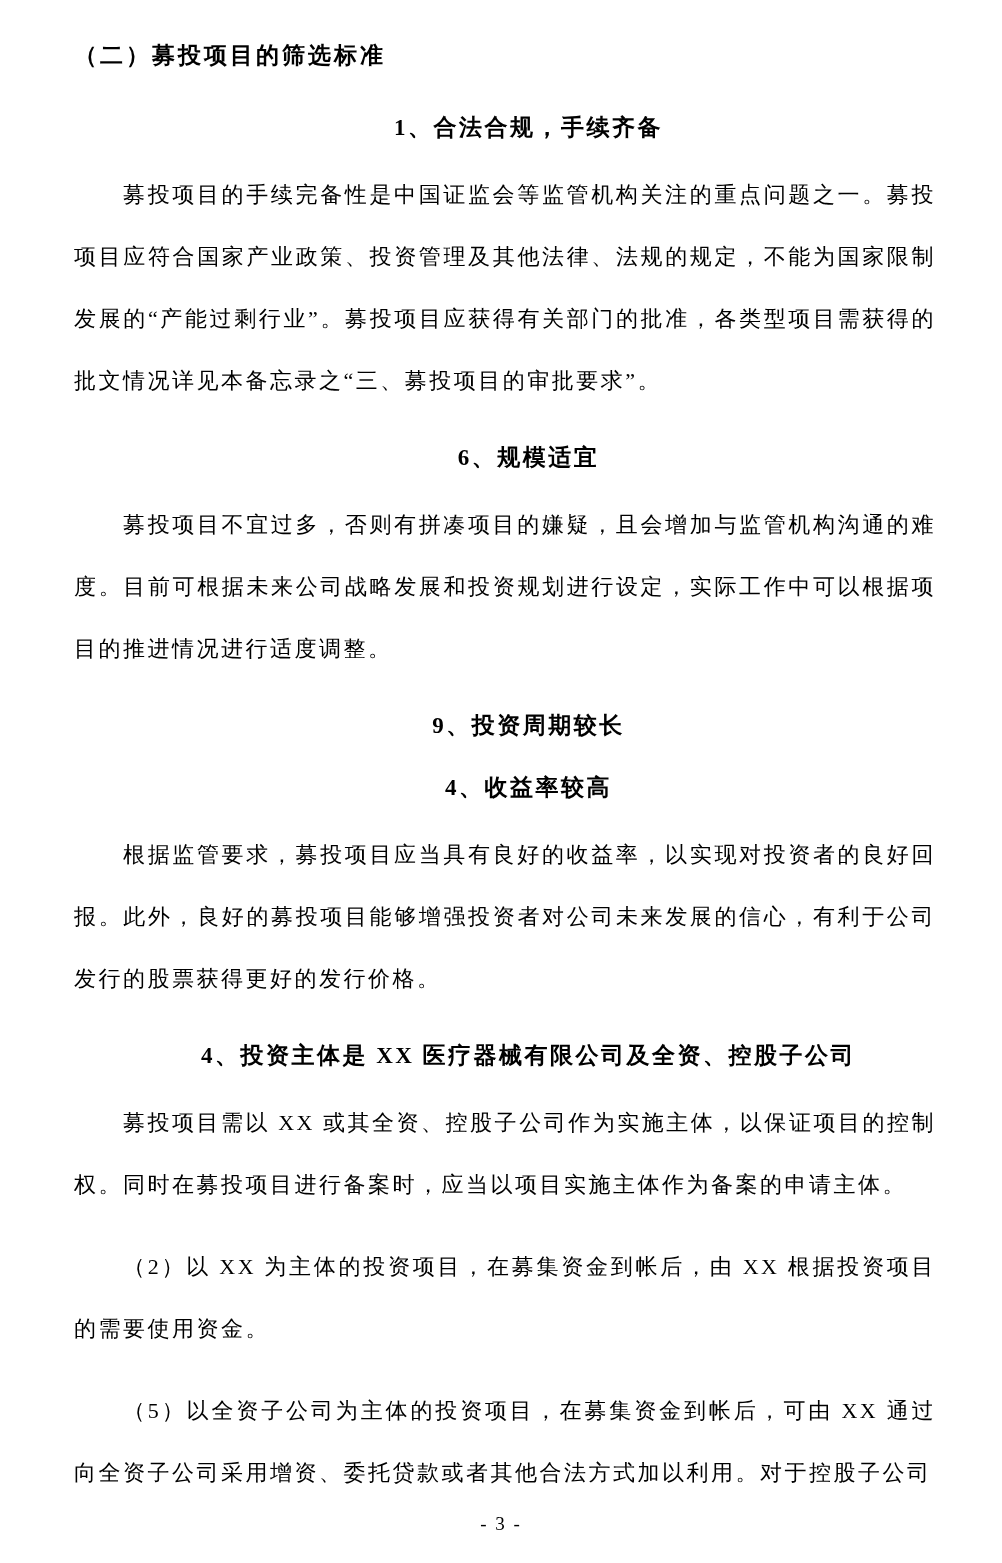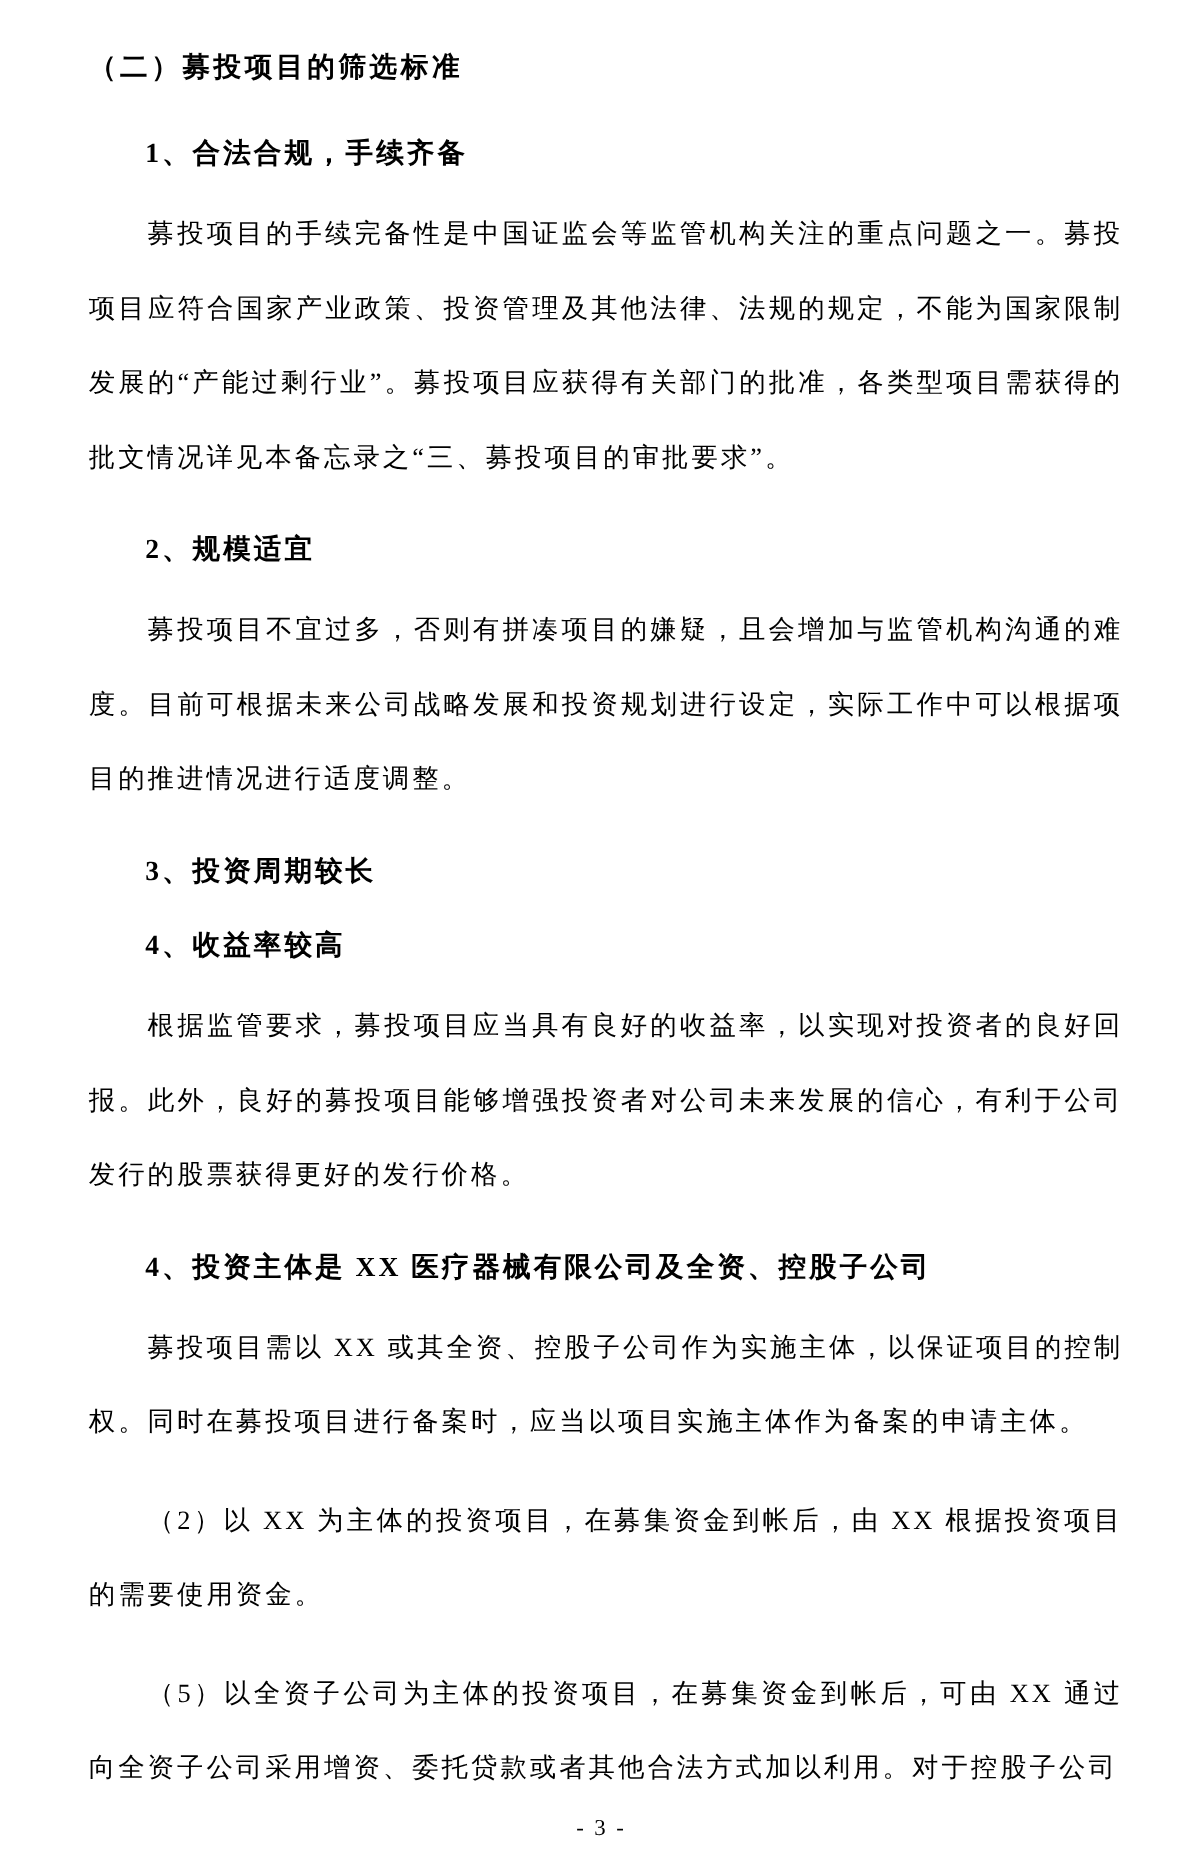--- a/index.html
+++ b/index.html
@@ -24,20 +24,21 @@
     line-height: 32px;
     white-space: nowrap;
   }
 
   .sub-heading {
     font-size: 23px;
     font-weight: bold;
     letter-spacing: 2.5px;
     line-height: 32px;
     margin: 30px 0 0 47px;
+    text-align: center;
   }
 
   .section-first .sub-heading { margin-top: 40px; }
 
   .body-para {
     font-size: 22px;
     letter-spacing: 2.5px;
     line-height: 62px;
     text-align: justify;
     text-indent: 49px;
@@ -65,26 +66,26 @@
 <div class="page">
 
   <h1 class="main-heading">（二）募投项目的筛选标准</h1>
 
   <section class="section section-first">
     <h2 class="sub-heading">1、合法合规，手续齐备</h2>
     <p class="body-para">募投项目的手续完备性是中国证监会等监管机构关注的重点问题之一。募投项目应符合国家产业政策、投资管理及其他法律、法规的规定，不能为国家限制发展的“产能过剩行业”。募投项目应获得有关部门的批准，各类型项目需获得的批文情况详见本备忘录之“三、募投项目的审批要求”。</p>
   </section>
 
   <section class="section">
-    <h2 class="sub-heading">2、规模适宜</h2>
+    <h2 class="sub-heading">6、规模适宜</h2>
     <p class="body-para">募投项目不宜过多，否则有拼凑项目的嫌疑，且会增加与监管机构沟通的难度。目前可根据未来公司战略发展和投资规划进行设定，实际工作中可以根据项目的推进情况进行适度调整。</p>
   </section>
 
   <section class="section">
-    <h2 class="sub-heading">3、投资周期较长</h2>
+    <h2 class="sub-heading">9、投资周期较长</h2>
   </section>
 
   <section class="section">
     <h2 class="sub-heading">4、收益率较高</h2>
     <p class="body-para">根据监管要求，募投项目应当具有良好的收益率，以实现对投资者的良好回报。此外，良好的募投项目能够增强投资者对公司未来发展的信心，有利于公司发行的股票获得更好的发行价格。</p>
   </section>
 
   <section class="section">
     <h2 class="sub-heading">4、投资主体是 XX 医疗器械有限公司及全资、控股子公司</h2>
     <p class="body-para">募投项目需以 XX 或其全资、控股子公司作为实施主体，以保证项目的控制权。同时在募投项目进行备案时，应当以项目实施主体作为备案的申请主体。</p>

